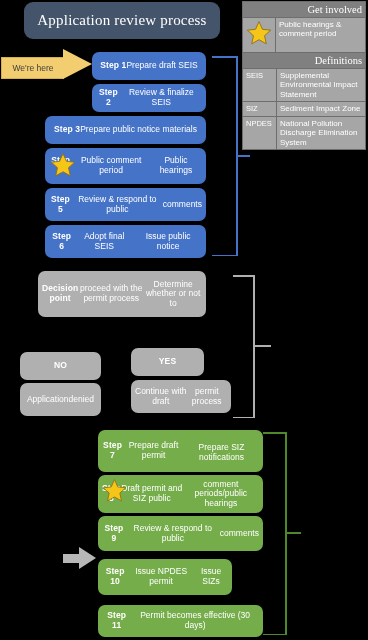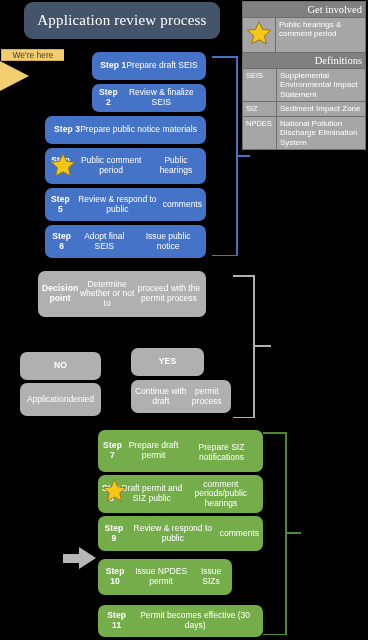--- a/index.html
+++ b/index.html
@@ -36,21 +36,21 @@
     position: absolute; left: 24px; top: 2px; width: 196px; height: 37px;
     background: #44546a; border-radius: 9px;
     display: flex; align-items: center; justify-content: center;
     color: #ffffff; font-family: "Liberation Serif", serif;
     font-size: 15px; letter-spacing: .2px;
   }
 
   
   #here-arrow {
     position: absolute; left: 1px; top: 49px; width: 92px; height: 30px;
-    display: flex; align-items: flex-start; flex-direction: column;
+    display: flex; align-items: flex-end;
   }
   #here-arrow .body {
     background: #f3ce70; height: 22px; width: 63px;
     display: flex; align-items: center; justify-content: center;
     color: #404040; font-size: 8.5px; white-space: nowrap;
     border-top: 1px solid #d8b049; border-bottom: 1px solid #d8b049;
     border-left: 1px solid #d8b049;
   }
   #here-arrow .head {
     width: 0; height: 0;
@@ -152,22 +152,22 @@
 
   <div class="bracket" style="left:212px; top:56px; width:32px; height:200px;">
     <div class="t" style="left:0; top:0; width:26px; background:#4573c8;"></div>
     <div class="v" style="left:24px; top:0; background:#4573c8;"></div>
     <div class="t" style="left:0; bottom:0; width:26px; background:#4573c8;"></div>
     <div class="t" style="left:24px; top:99px; width:14px; background:#4573c8;"></div>
   </div>
 
   <div class="node gray" style="left:38px; top:271px; width:168px; height:46px;">
     <span class="ttl">Decision point</span>
+    <span class="ln">proceed with the permit process</span>
     <span class="ln">Determine whether or not to</span>
-    <span class="ln">proceed with the permit process</span>
   </div>
 
   <div class="bracket" style="left:233px; top:275px; width:32px; height:143px;">
     <div class="t" style="left:0; top:0; width:22px; background:#b0b0b0;"></div>
     <div class="v" style="left:20px; top:0; background:#b0b0b0;"></div>
     <div class="t" style="left:0; bottom:0; width:22px; background:#b0b0b0;"></div>
     <div class="t" style="left:20px; top:70px; width:18px; background:#b0b0b0;"></div>
   </div>
 
   <div class="node gray" style="left:20px; top:352px; width:81px; height:28px;">

